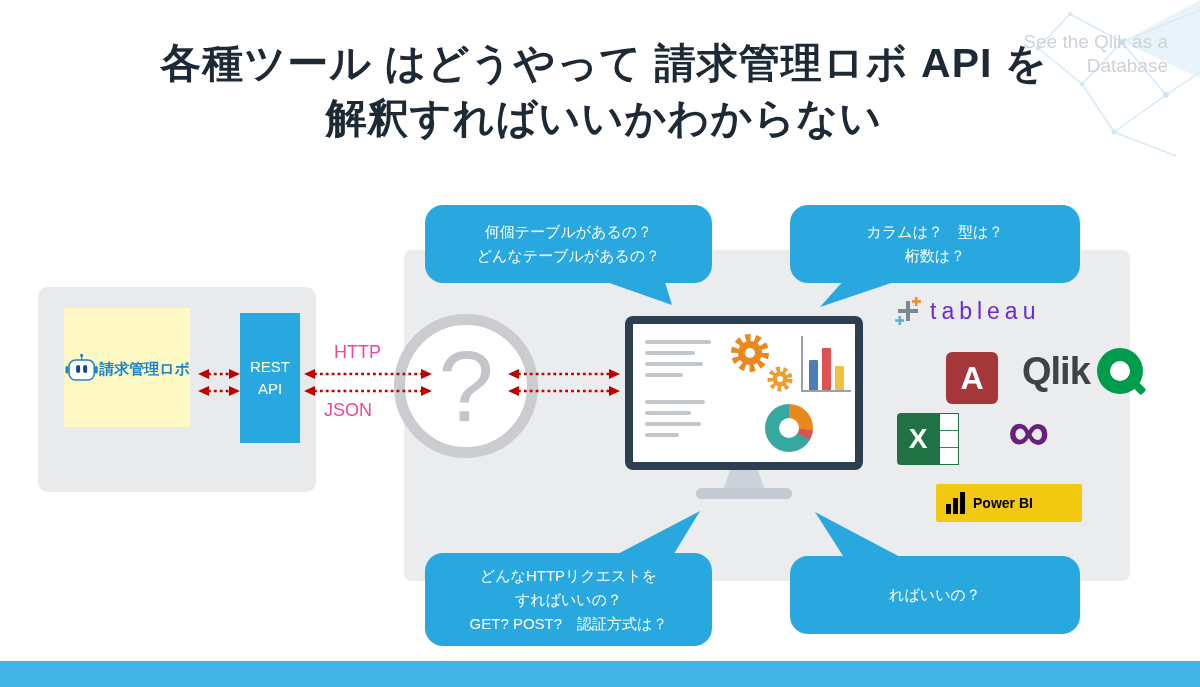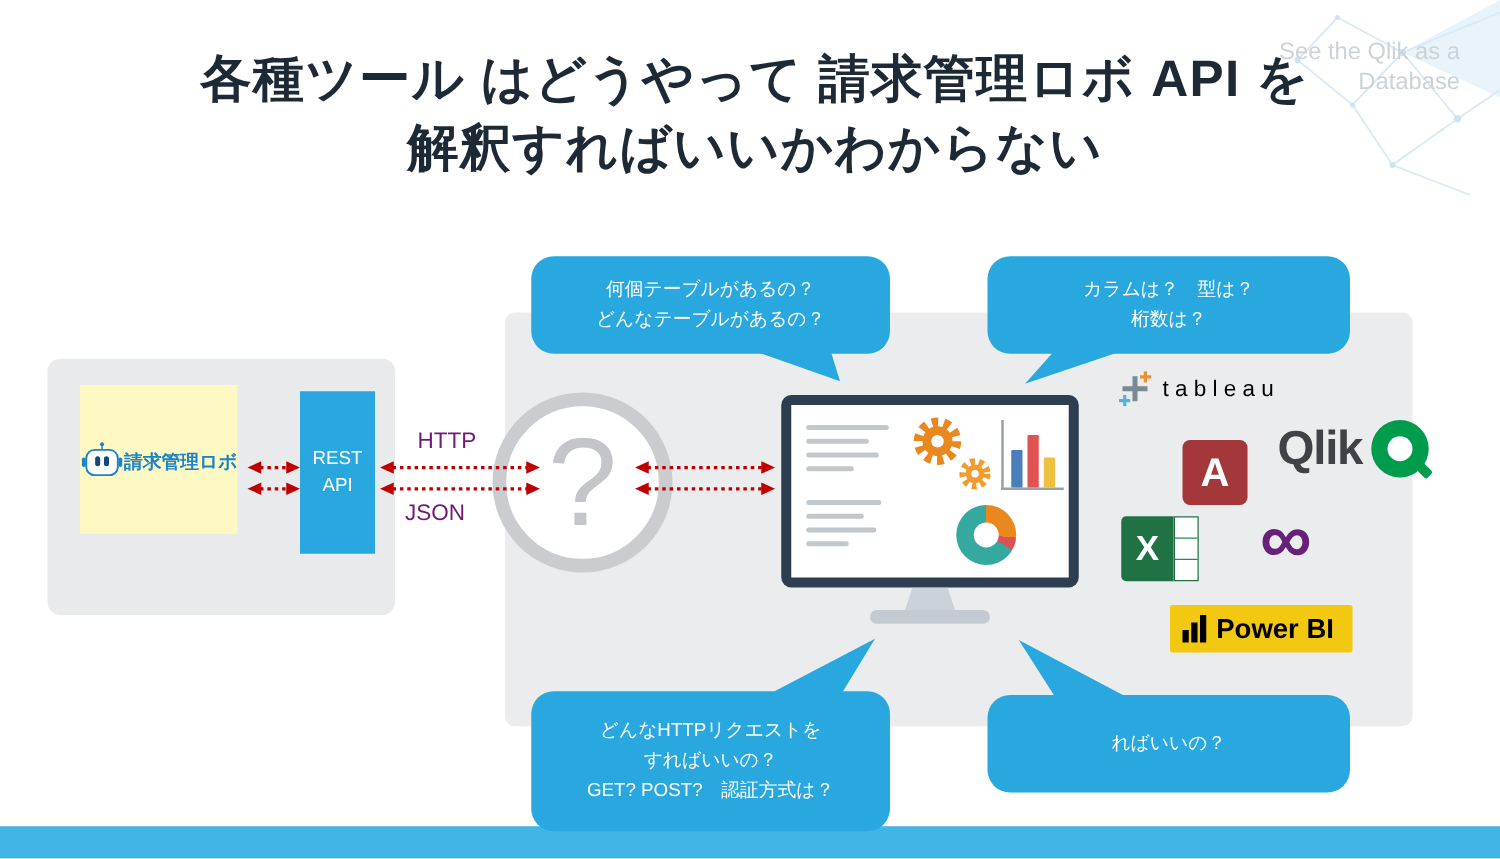--- a/index.html
+++ b/index.html
@@ -31,21 +31,21 @@
   
   .q-circle{position:absolute;left:394px;top:314px;width:144px;height:144px;box-sizing:border-box;
             border:11px solid #cacccf;border-radius:50%;background:#fff;z-index:2;
             display:flex;align-items:center;justify-content:center;}
   .q-circle span{font-size:100px;color:#c3c5c8;line-height:1;}
 
   
   .overlay{position:absolute;left:0;top:0;z-index:3;pointer-events:none;}
   .dash{stroke:#c00000;stroke-width:2.6;stroke-dasharray:2.8 3.1;}
 
-  .io-label{position:absolute;font-size:18px;color:#701a75;z-index:3;}
+  .io-label{position:absolute;font-size:18px;color:#ec4899;z-index:3;}
 
   
   .monitor{position:absolute;left:625px;top:316px;width:238px;height:154px;background:#2d3e50;
            border-radius:8px;padding:8px;box-sizing:border-box;z-index:2;}
   .screen{position:relative;width:100%;height:100%;background:#fff;overflow:hidden;}
   .lines i{display:block;height:4px;background:#c2c7cc;margin-bottom:7px;border-radius:2px;}
   .g1{position:absolute;left:12px;top:16px;width:70px;}
   .g2{position:absolute;left:12px;top:76px;width:70px;}
   .gear{position:absolute;}
   .mini-bars{position:absolute;left:168px;top:12px;width:48px;height:54px;
@@ -55,54 +55,54 @@
          background:conic-gradient(#e8881e 0 95deg,#d85454 95deg 120deg,#35a8a0 120deg 360deg);}
   .donut::after{content:"";position:absolute;left:14px;top:14px;width:20px;height:20px;
                 border-radius:50%;background:#fff;}
   .stand-neck{position:absolute;left:724px;top:470px;width:40px;height:18px;background:#ccd2d9;
               clip-path:polygon(15% 0,85% 0,100% 100%,0 100%);z-index:2;}
   .stand-base{position:absolute;left:696px;top:488px;width:96px;height:11px;background:#c3cad2;
               border-radius:6px;z-index:2;}
 
   
   .tableau{position:absolute;left:894px;top:297px;display:flex;align-items:center;gap:8px;z-index:2;}
-  .tableau .word{font-size:18px;color:#000000;letter-spacing:5px;}
+  .tableau .word{font-size:23px;color:#6d28d9;letter-spacing:5px;}
   .access{position:absolute;left:946px;top:352px;width:52px;height:52px;background:#a4373a;
           border-radius:6px;color:#fff;font-size:32px;font-weight:bold;display:flex;
           align-items:center;justify-content:center;z-index:2;}
-  .qlik{position:absolute;left:1022px;top:336px;display:flex;align-items:center;gap:7px;z-index:2;}
+  .qlik{position:absolute;left:1022px;top:348px;display:flex;align-items:center;gap:7px;z-index:2;}
   .qlik .word{font-size:38px;font-weight:800;color:#3f4246;letter-spacing:-1px;}
   .qlik-q{position:relative;width:46px;height:46px;border-radius:50%;background:#009c4d;}
   .qlik-q::after{content:"";position:absolute;left:13px;top:13px;width:20px;height:20px;
                  border-radius:50%;background:#fff;}
   .qlik-q i{position:absolute;right:-3px;bottom:3px;width:16px;height:8px;background:#009c4d;
             transform:rotate(45deg);border-radius:2px;}
   .excel{position:absolute;left:897px;top:413px;display:flex;z-index:2;}
   .excel .book{width:42px;height:52px;background:#207245;border-radius:4px 0 0 4px;color:#fff;
                font-size:28px;font-weight:bold;display:flex;align-items:center;justify-content:center;}
   .excel .grid{width:20px;height:52px;background:#fff;border:1px solid #207245;box-sizing:border-box;
                display:flex;flex-direction:column;}
   .excel .grid i{flex:1;border-bottom:1px solid #2e8b57;}
   .excel .grid i:last-child{border-bottom:none;}
   .vs{position:absolute;left:1008px;top:402px;font-size:58px;font-weight:bold;color:#68217a;
       line-height:1;z-index:2;}
   .powerbi{position:absolute;left:936px;top:484px;width:146px;height:38px;background:#f2c811;
            display:flex;align-items:center;gap:8px;padding:0 10px;box-sizing:border-box;
            border-radius:2px;z-index:2;}
   .pbi-bars{display:flex;align-items:flex-end;gap:2px;height:22px;}
   .pbi-bars i{display:block;width:5px;background:#000;}
-  .powerbi .word{font-size:22px;font-weight:bold;color:#000;}
+  .powerbi .word{font-size:14px;font-weight:bold;color:#000;}
 
   
   .bubble{position:absolute;background:#29a8e0;color:#fff;border-radius:18px;z-index:4;
           display:flex;flex-direction:column;align-items:center;justify-content:center;
           font-size:15px;line-height:1.6;text-align:center;}
   .b-tl{left:425px;top:205px;width:287px;height:78px;}
   .b-tr{left:790px;top:205px;width:290px;height:78px;}
-  .b-bl{left:425px;top:553px;width:287px;height:112px;}
+  .b-bl{left:425px;top:553px;width:287px;height:93px;}
   .b-br{left:790px;top:556px;width:290px;height:78px;}
 
   
   .cdata{position:absolute;left:1086px;top:622px;font-size:38px;font-weight:800;color:#1c2b4a;
          letter-spacing:-1px;z-index:2;}
   .bottom-bar{position:absolute;left:0;top:661px;width:1200px;height:26px;background:#41b5e5;z-index:2;}
 </style>
 </head>
 <body>
 

